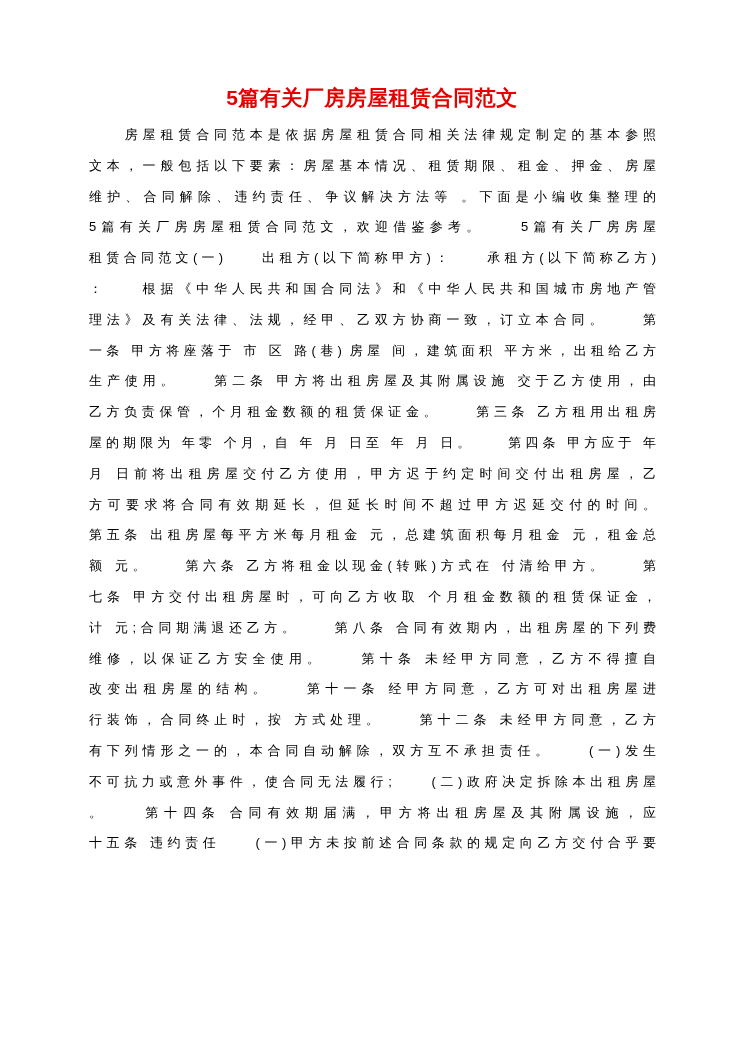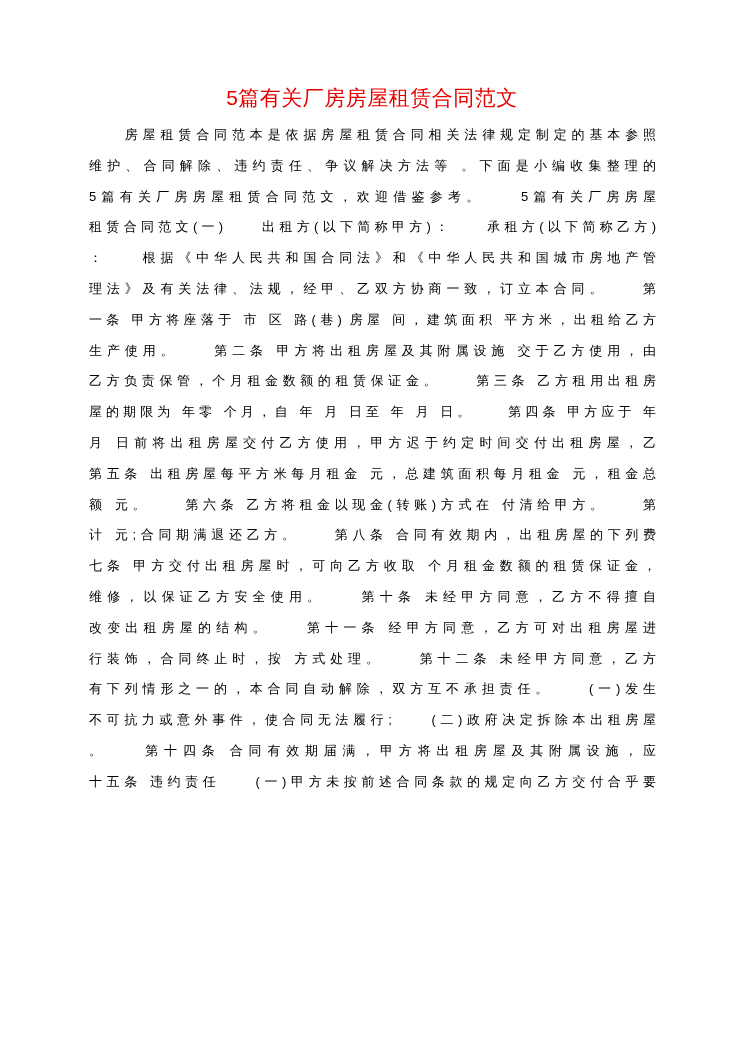--- a/index.html
+++ b/index.html
@@ -16,21 +16,21 @@
     font-family: "Liberation Sans", sans-serif;
   }
   .doc-title {
     position: absolute;
     top: 84px;
     left: 0;
     width: 100%;
     margin: 0;
     text-align: center;
     font-size: 21px;
-    font-weight: normal;
+    font-weight: bold;
     letter-spacing: 0.5px;
   }
   .doc-body {
     position: absolute;
     top: 120px;
     left: 89px;
     width: 567px;
     color: #000000;
   }
   .text-line {
@@ -42,34 +42,36 @@
     overflow: hidden;
   }
 </style>
 </head>
 <body>
 
 <div class="page">
   <h1 class="doc-title" style="color: rgb(230, 0, 0);">5篇有关厂房房屋租赁合同范文</h1>
   <div class="doc-body" style="color: rgb(0, 0, 0);">
       <div class="text-line">　　房屋租赁合同范本是依据房屋租赁合同相关法律规定制定的基本参照</div>
+      <div class="text-line">文本，一般包括以下要素：房屋基本情况、租赁期限、租金、押金、房屋</div>
       <div class="text-line">维护、合同解除、违约责任、争议解决方法等 。下面是小编收集整理的</div>
       <div class="text-line">5篇有关厂房房屋租赁合同范文，欢迎借鉴参考。　　5篇有关厂房房屋</div>
       <div class="text-line">租赁合同范文(一)　　出租方(以下简称甲方)：　　承租方(以下简称乙方)</div>
       <div class="text-line">：　　根据《中华人民共和国合同法》和《中华人民共和国城市房地产管</div>
       <div class="text-line">理法》及有关法律、法规，经甲、乙双方协商一致，订立本合同。　　第</div>
       <div class="text-line">一条 甲方将座落于 市 区 路(巷) 房屋 间，建筑面积 平方米，出租给乙方</div>
       <div class="text-line">生产使用。　　第二条 甲方将出租房屋及其附属设施 交于乙方使用，由</div>
       <div class="text-line">乙方负责保管，个月租金数额的租赁保证金。　　第三条 乙方租用出租房</div>
       <div class="text-line">屋的期限为 年零 个月，自 年 月 日至 年 月 日。　　第四条 甲方应于 年</div>
       <div class="text-line">月 日前将出租房屋交付乙方使用，甲方迟于约定时间交付出租房屋，乙</div>
+      <div class="text-line">方可要求将合同有效期延长，但延长时间不超过甲方迟延交付的时间。</div>
       <div class="text-line">第五条 出租房屋每平方米每月租金 元，总建筑面积每月租金 元，租金总</div>
       <div class="text-line">额 元。　　第六条 乙方将租金以现金(转账)方式在 付清给甲方。　　第</div>
+      <div class="text-line">七条 甲方交付出租房屋时，可向乙方收取 个月租金数额的租赁保证金，</div>
       <div class="text-line">计 元;合同期满退还乙方。　　第八条 合同有效期内，出租房屋的下列费</div>
-      <div class="text-line">七条 甲方交付出租房屋时，可向乙方收取 个月租金数额的租赁保证金，</div>
       <div class="text-line">维修，以保证乙方安全使用。　　第十条 未经甲方同意，乙方不得擅自</div>
       <div class="text-line">改变出租房屋的结构。　　第十一条 经甲方同意，乙方可对出租房屋进</div>
       <div class="text-line">行装饰，合同终止时，按 方式处理。　　第十二条 未经甲方同意，乙方</div>
       <div class="text-line">有下列情形之一的，本合同自动解除，双方互不承担责任。　　(一)发生</div>
       <div class="text-line">不可抗力或意外事件，使合同无法履行;　　(二)政府决定拆除本出租房屋</div>
       <div class="text-line">。　　第十四条 合同有效期届满，甲方将出租房屋及其附属设施，应</div>
       <div class="text-line">十五条 违约责任　　(一)甲方未按前述合同条款的规定向乙方交付合乎要</div>
     </div>
 </div>
 

